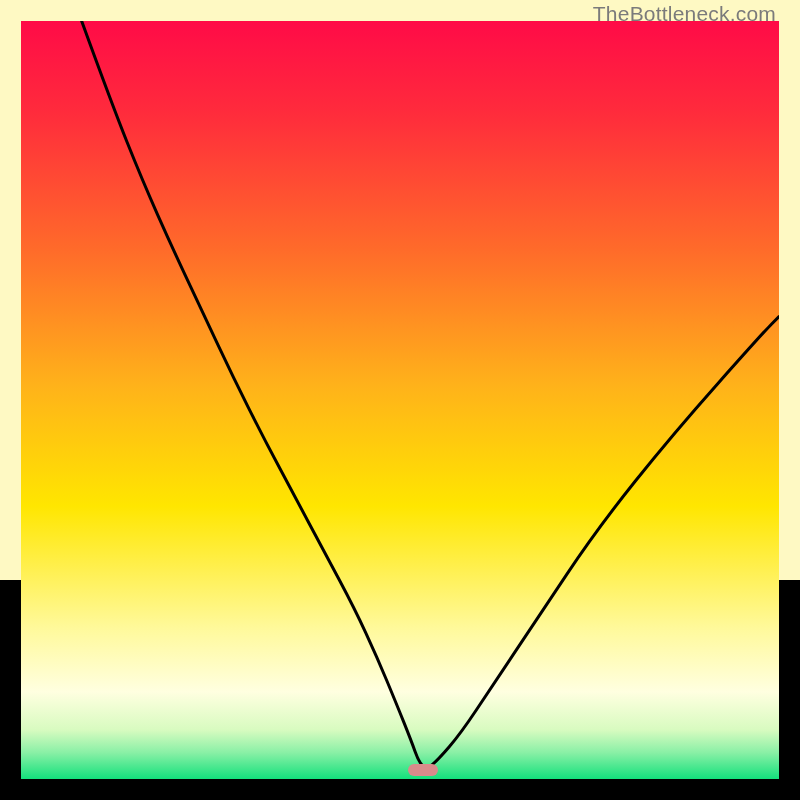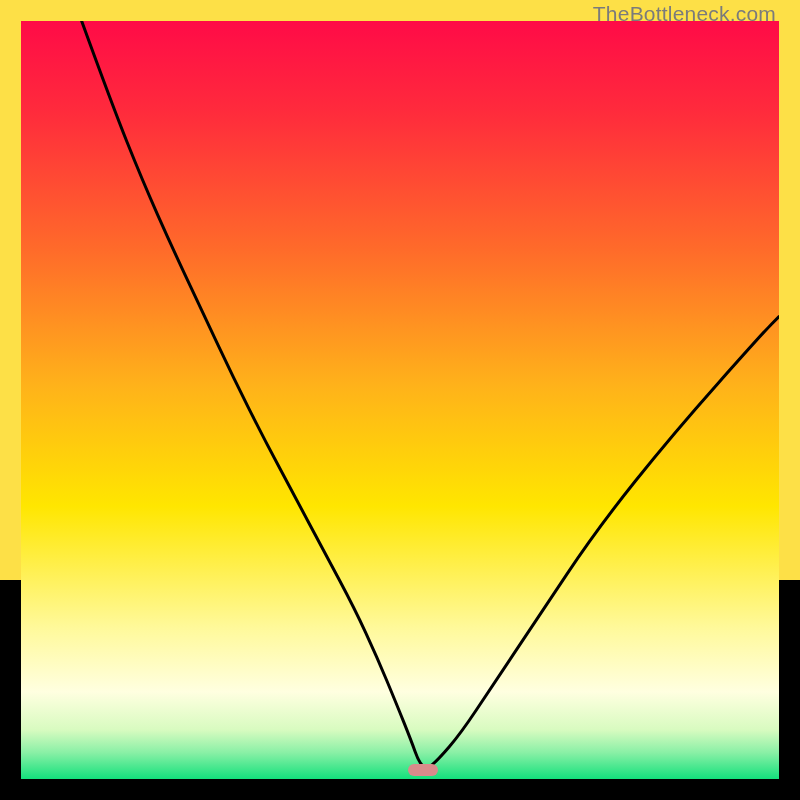--- a/index.html
+++ b/index.html
@@ -8,21 +8,21 @@
     width: 800px;
     height: 800px;
     background: #000;
     overflow: hidden;
     font-family: Arial, Helvetica, sans-serif;
   }
   .frame {
     position: relative;
     width: 800px;
     height: 580px;
-    background: #fde047;
+    background: #fef9c3;
   }
   .plot-area {
     position: absolute;
     left: 21px;
     top: 21px;
     width: 758px;
     height: 758px;
     overflow: hidden;
   }
   .gradient-bg {

